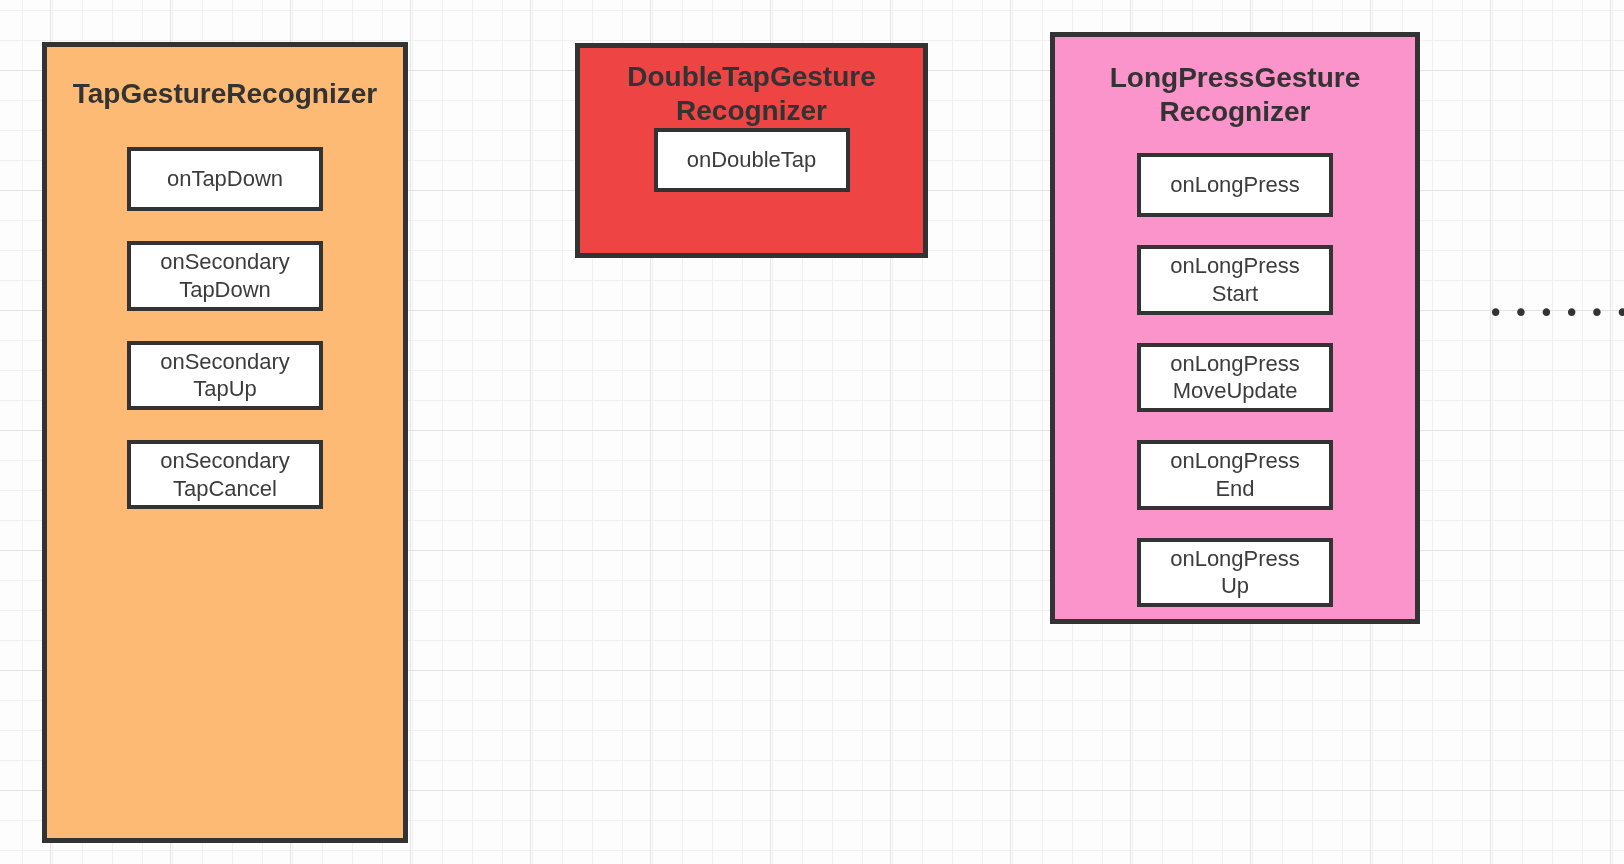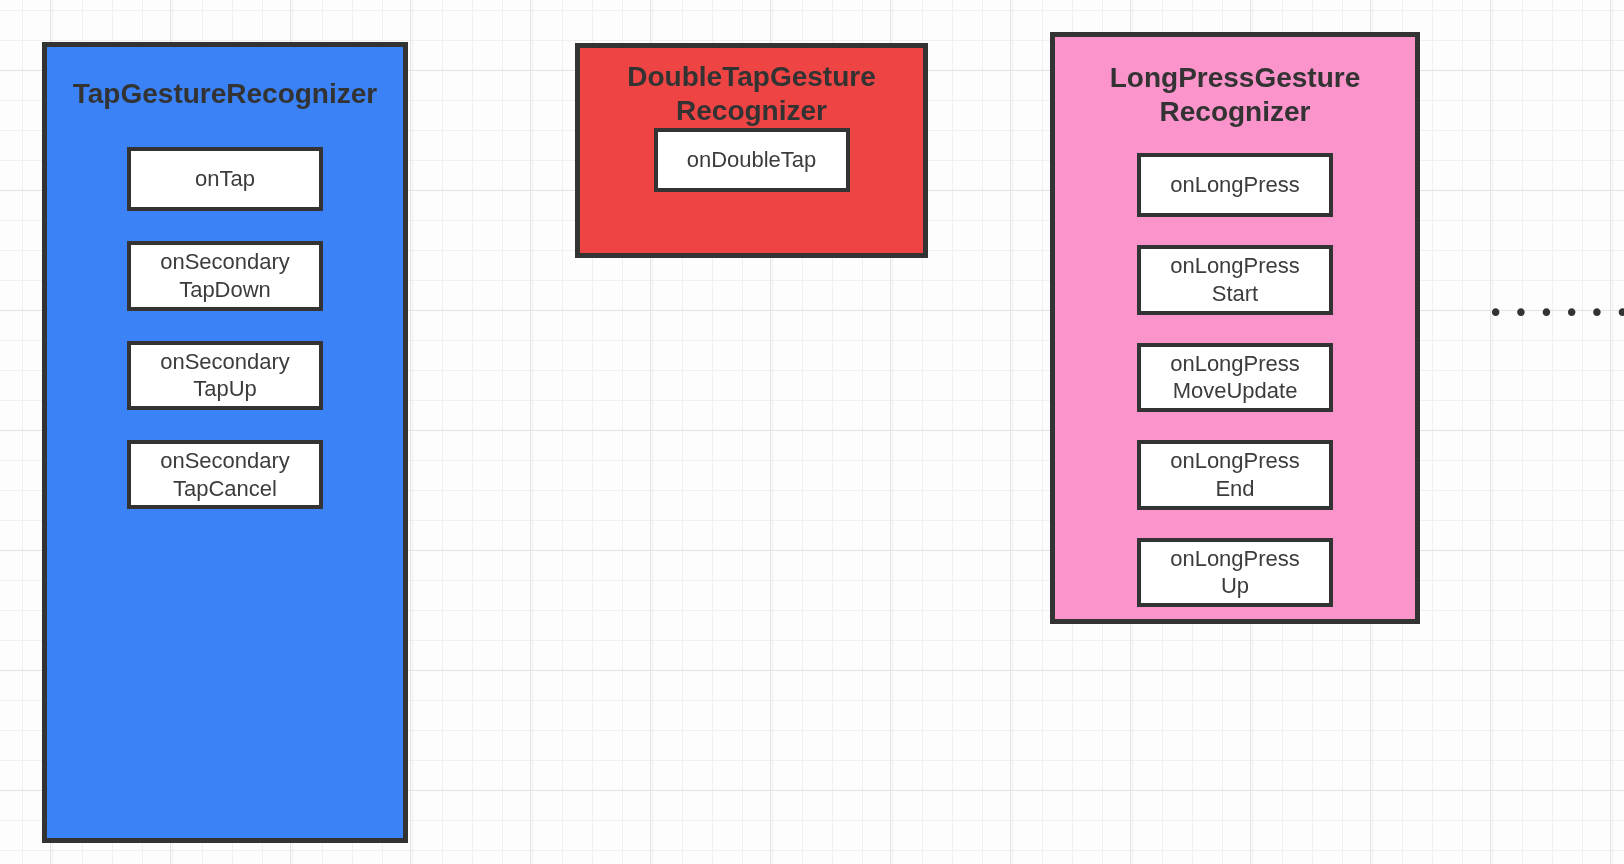--- a/index.html
+++ b/index.html
@@ -83,24 +83,24 @@
     letter-spacing: 10px;
     color: #333333;
     font-family: "DejaVu Sans", "Liberation Sans", sans-serif;
   }
 </style>
 </head>
 <body>
 
 <div>
 
-  <section class="group g-tap" style="background-color: #3b82f6;">
+  <section class="group g-tap" style="background-color: #fdba74;">
     <h2 class="group-title">TapGestureRecognizer</h2>
     <div class="items">
-      <div class="callback-box">onTap</div>
+      <div class="callback-box">onTapDown</div>
       <div class="callback-box">onSecondary
 TapDown</div>
       <div class="callback-box">onSecondary
 TapUp</div>
       <div class="callback-box">onSecondary
 TapCancel</div>
     </div>
   </section>
 
   <section class="group g-doubletap" style="background-color: #ef4444;">

